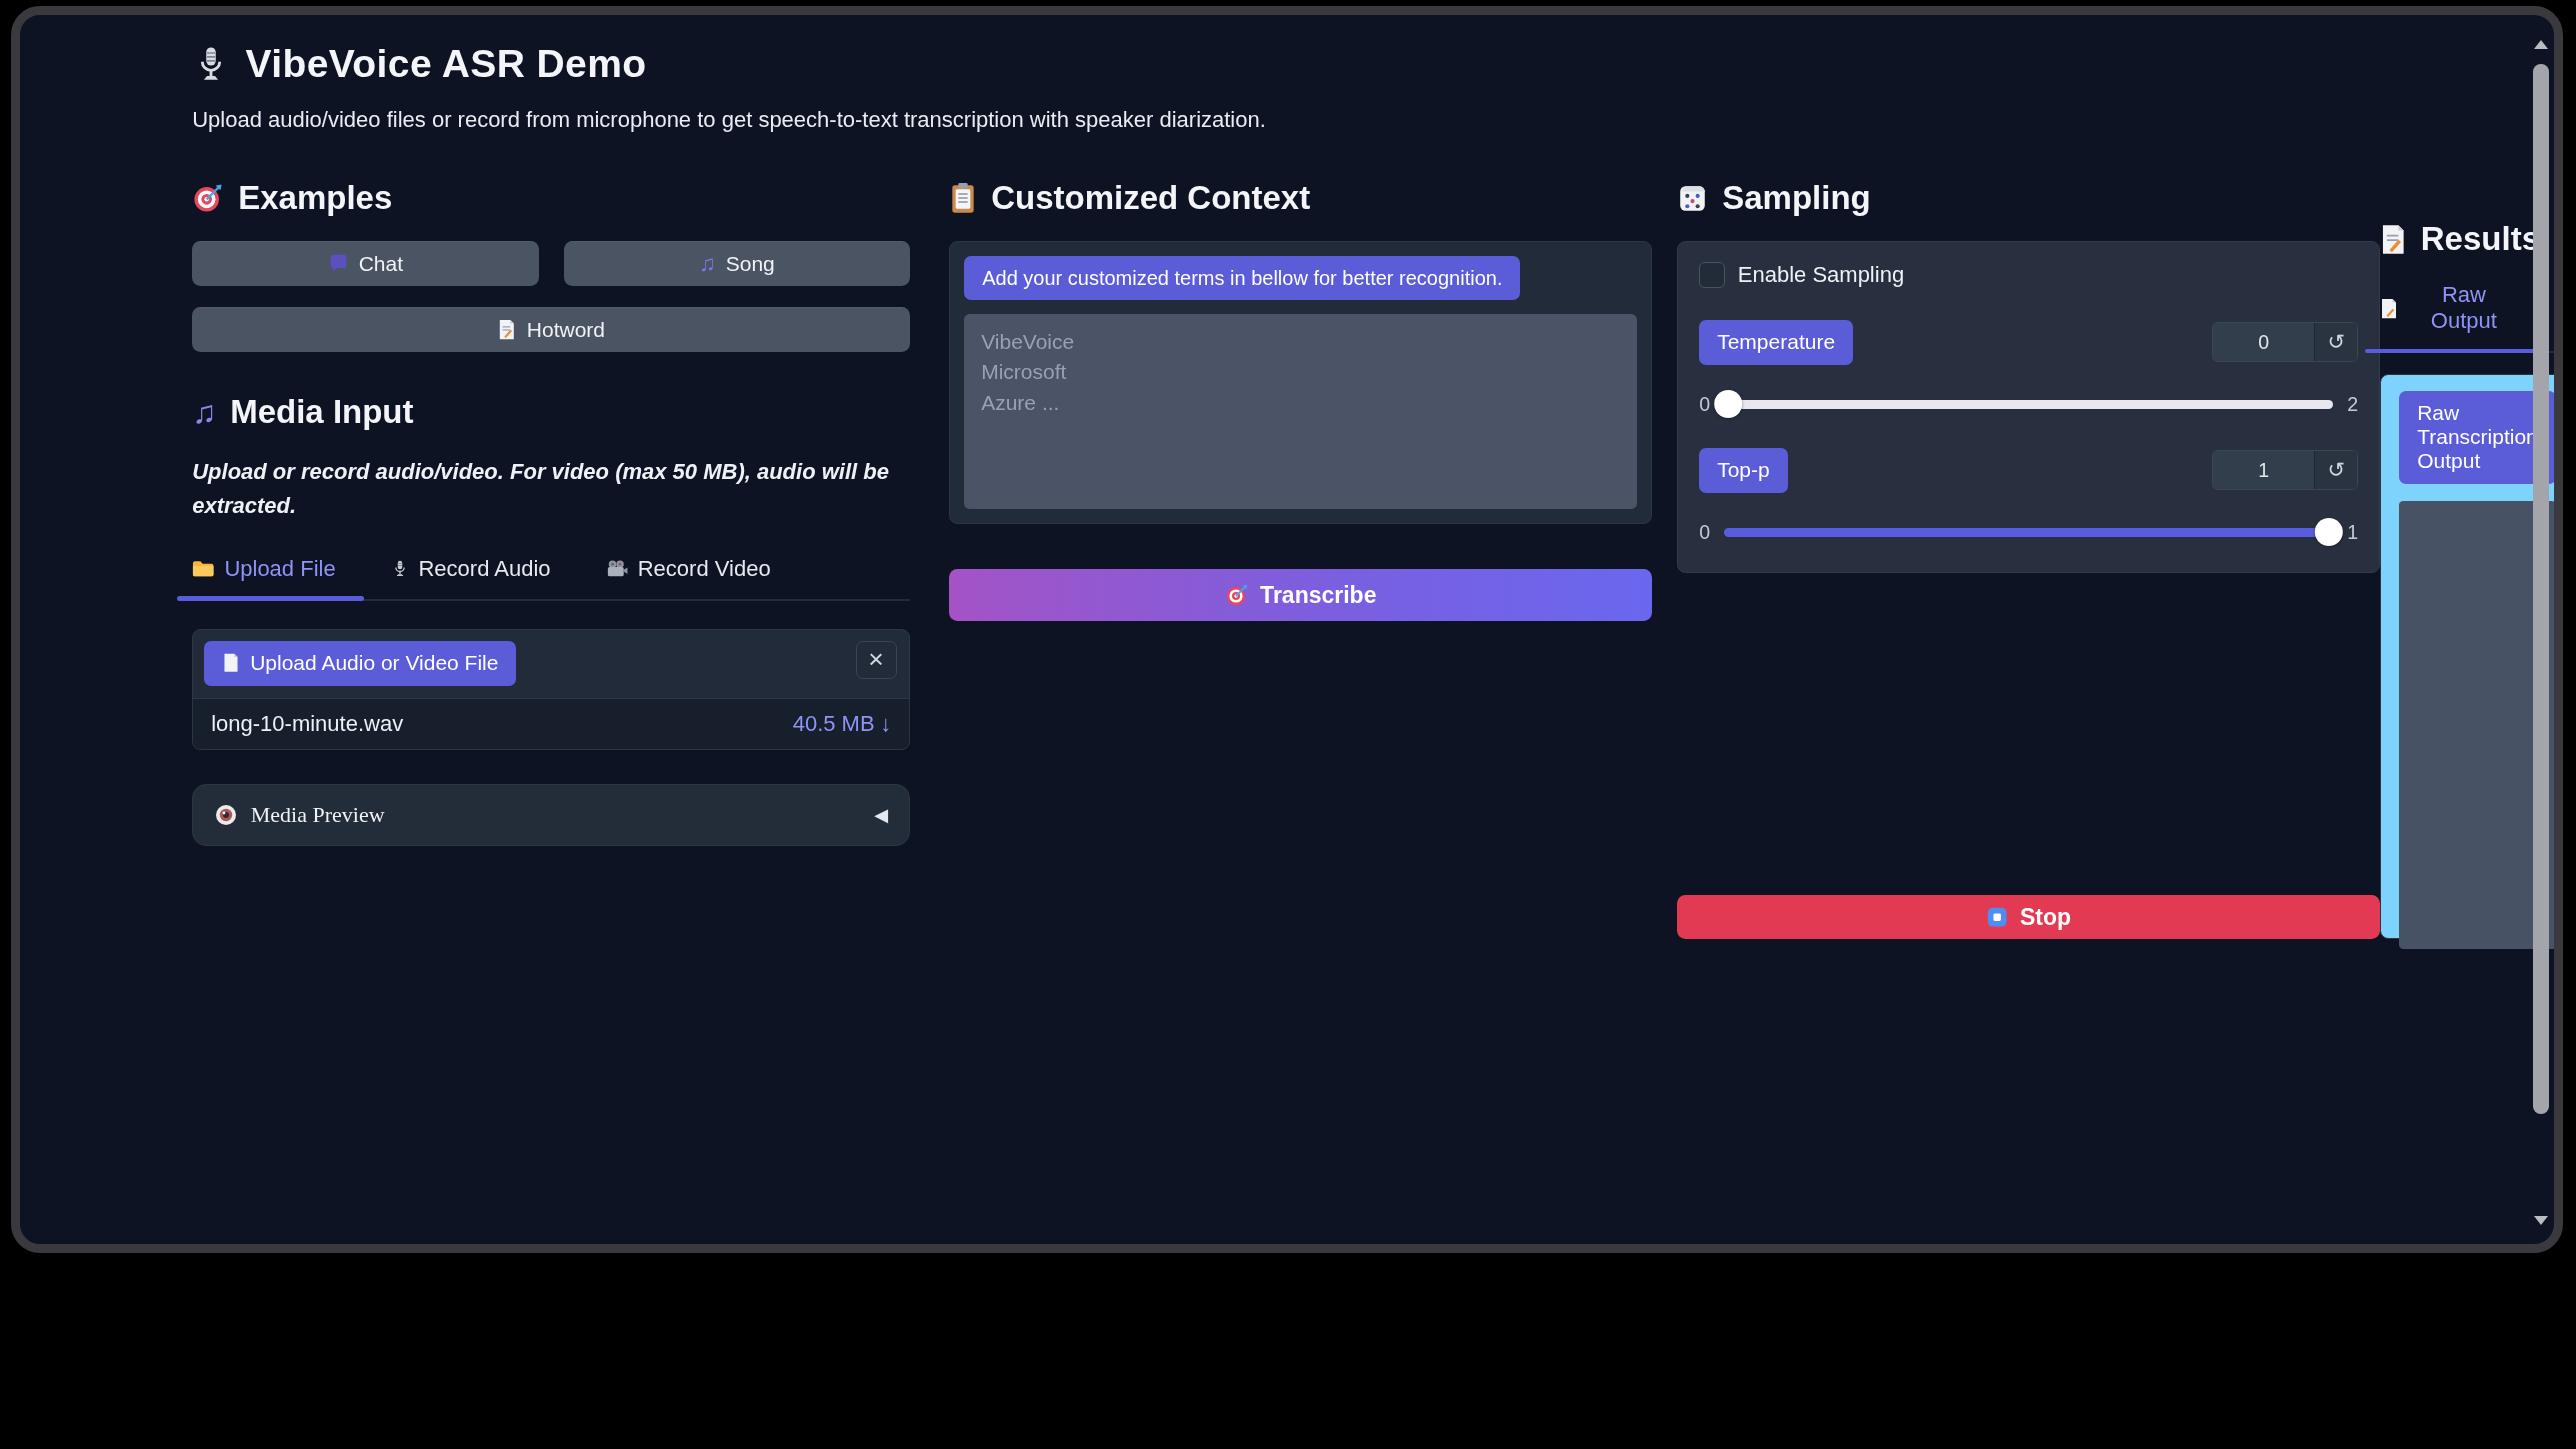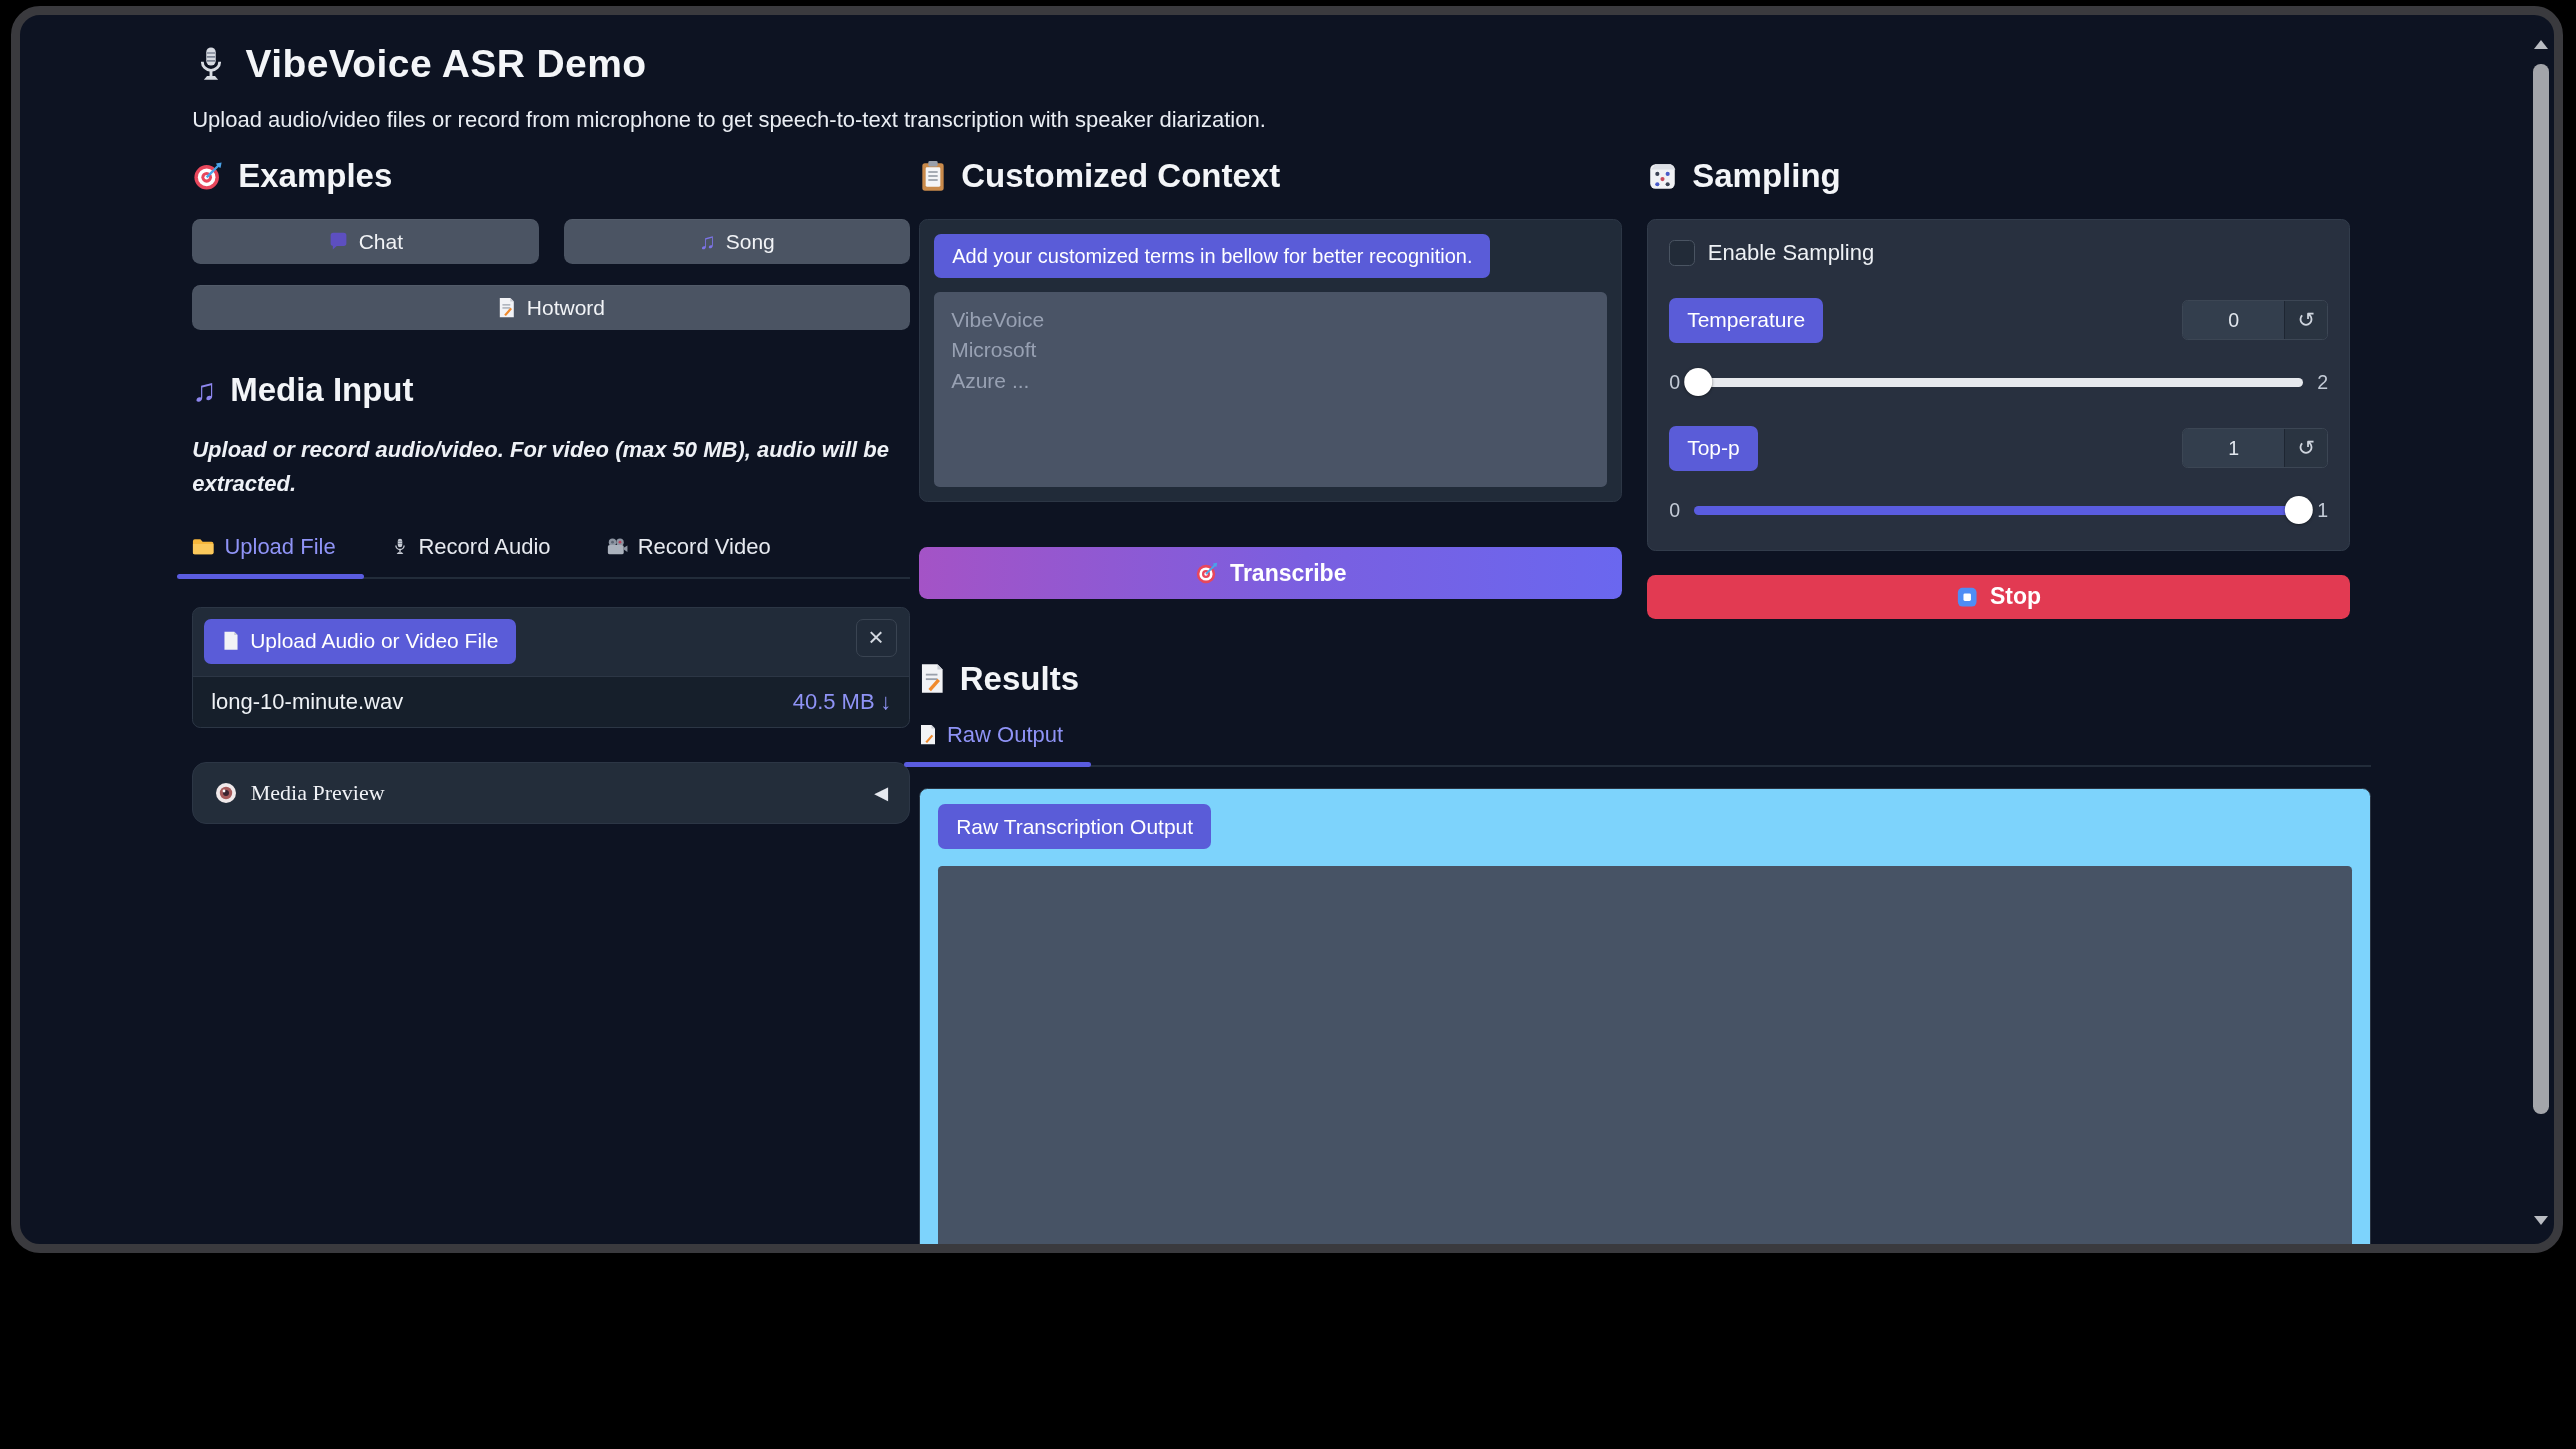--- a/index.html
+++ b/index.html
@@ -15,23 +15,23 @@
     overflow:hidden;
   }
   .page-inner{padding:18px 183px 0 172px;}
 
   
   .hdr-title-row{display:flex;align-items:center;gap:15.4px;margin-top:9.8px;}
   .hdr-title{font-size:39px;font-weight:700;color:#f3f5f8;letter-spacing:0.4px;}
   .hdr-sub{margin-top:21px;font-size:22px;color:#e9edf3;}
 
   
-  .content{display:flex;gap:9px;margin-top:24px;align-items:flex-start;}
+  .content{display:flex;gap:39px;margin-top:46px;align-items:flex-start;}
   .col-left{width:718px;flex:none;}
-  .col-right{flex:1;display:flex;flex-direction:column;}
+  .col-right{flex:1;display:flex;flex-direction:row;}
   .col-right-top{display:flex;gap:25px;align-items:stretch;}
   .subcol{width:703px;flex:none;display:flex;flex-direction:column;}
 
   h2.sec{display:flex;align-items:center;gap:14px;font-size:33px;font-weight:700;
     color:#f3f5f8;margin:0 0 24px 0;}
 
   
   .gray-btn{
     height:45px;border-radius:8.4px;background:#4b5463;border:none;cursor:pointer;
     display:flex;align-items:center;justify-content:center;gap:9.8px;

